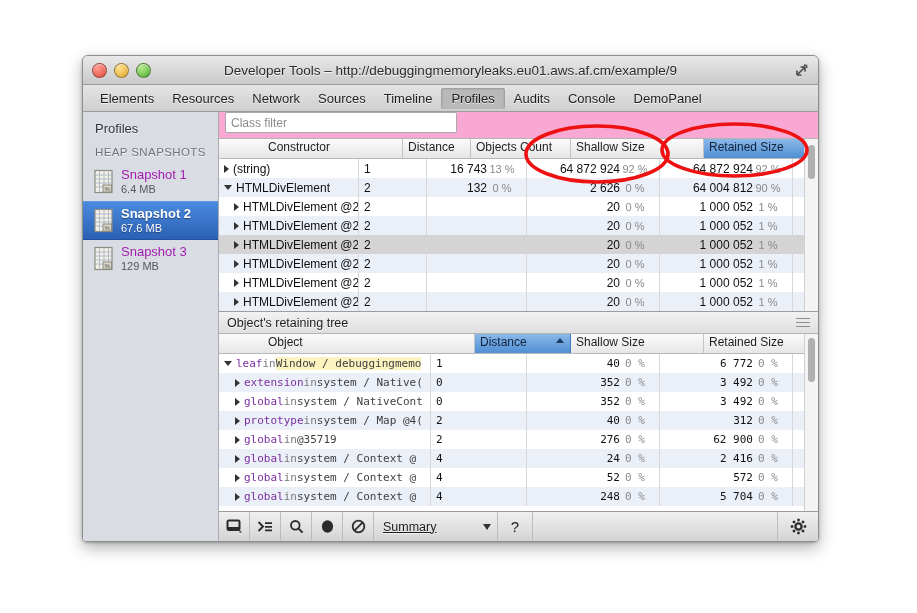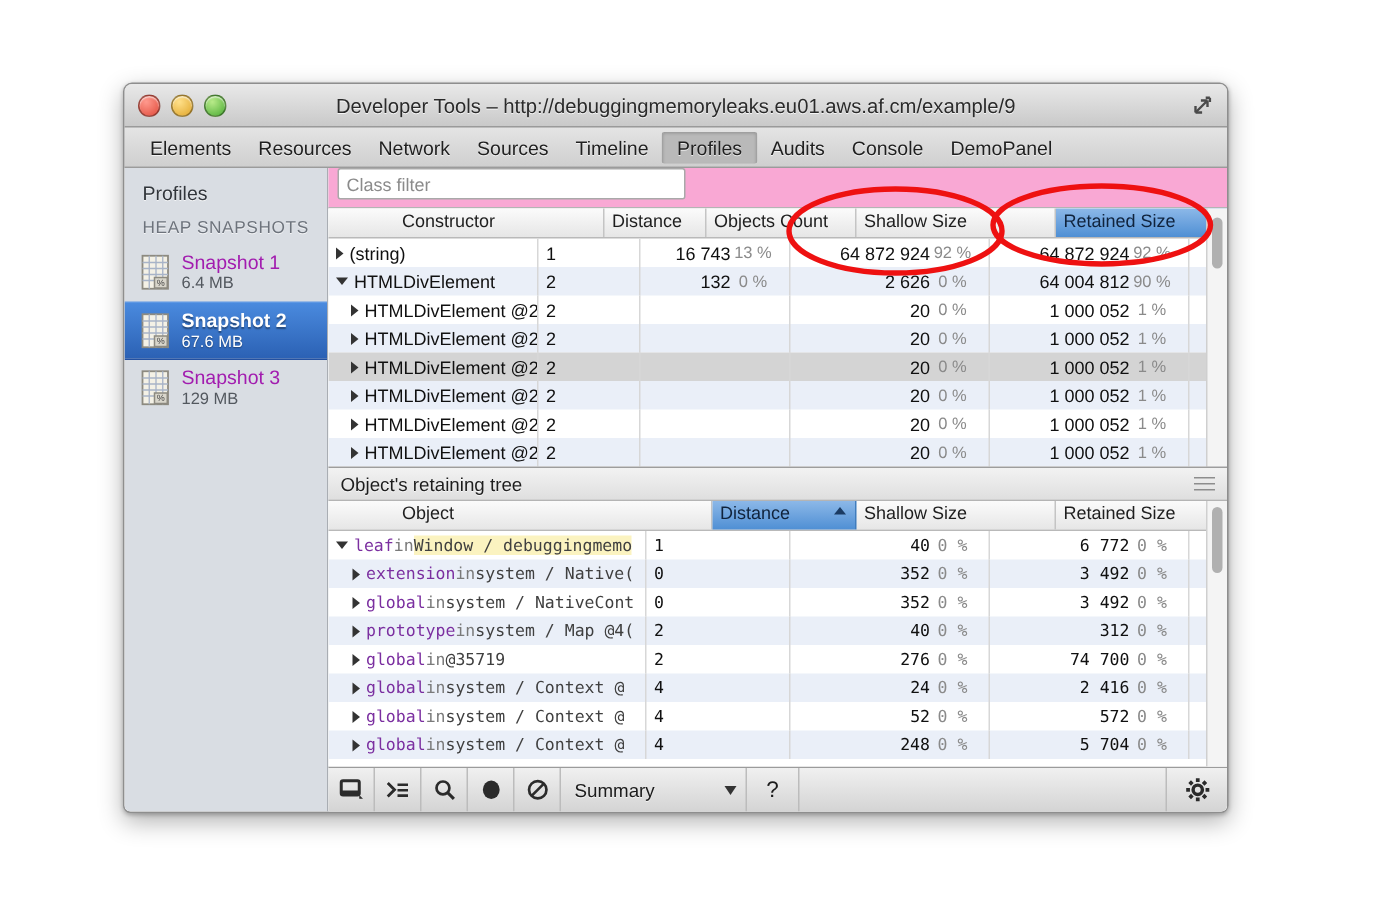--- a/index.html
+++ b/index.html
@@ -144,21 +144,21 @@
   
   .toolbar{
     flex:0 0 29px;height:29px;display:flex;align-items:center;
     background:linear-gradient(#f0f0f0,#d4d4d4);
     border-top:1px solid #9b9b9b;
   }
   .tb-btn{width:30px;height:29px;display:flex;align-items:center;justify-content:center;
           border-right:1px solid #bcbcbc;cursor:default;}
   .tb-sel{height:29px;display:flex;align-items:center;padding:0 6px 0 9px;
           border-right:1px solid #bcbcbc;font-size:12.5px;color:#1b1b1b;
-          text-shadow:0 1px 0 rgba(255,255,255,0.7);gap:24px;white-space:nowrap;}
+          text-shadow:0 1px 0 rgba(255,255,255,0.7);gap:24px;white-space:nowrap;text-decoration:underline;}
   .caret{width:0;height:0;border-left:4.5px solid transparent;border-right:4.5px solid transparent;
          border-top:6px solid #333;}
   .tb-spacer{flex:1 1 auto;height:29px;border-right:1px solid #bcbcbc;}
   
   .anno{position:absolute;pointer-events:none;}
 </style>
 </head>
 <body>
 
 <div class="window">
@@ -509,21 +509,21 @@
                 <span class="t-key">global</span>
                 <span class="t-in"> in </span>
                 <span class="t-obj">@35719</span>
               </div>
               <div class="cell mono" style="width: 96px; flex: 0 0 96px;">2</div>
               <div class="cell num mono" style="width: 133px; flex: 0 0 133px;">
                 <span>276</span>
                 <span class="pct">0 %</span>
               </div>
               <div class="cell num mono" style="width: 133px; flex: 0 0 133px;">
-                <span>74 700</span>
+                <span>62 900</span>
                 <span class="pct">0 %</span>
               </div>
             </div>
             <div class="grow alt">
               <div class="cell mono" style="width: 212px; flex: 0 0 212px; padding-left: 16px;">
                 <span class="twisty closed"></span>
                 <span class="t-key">global</span>
                 <span class="t-in"> in </span>
                 <span class="t-obj">system / Context @</span>
               </div>

